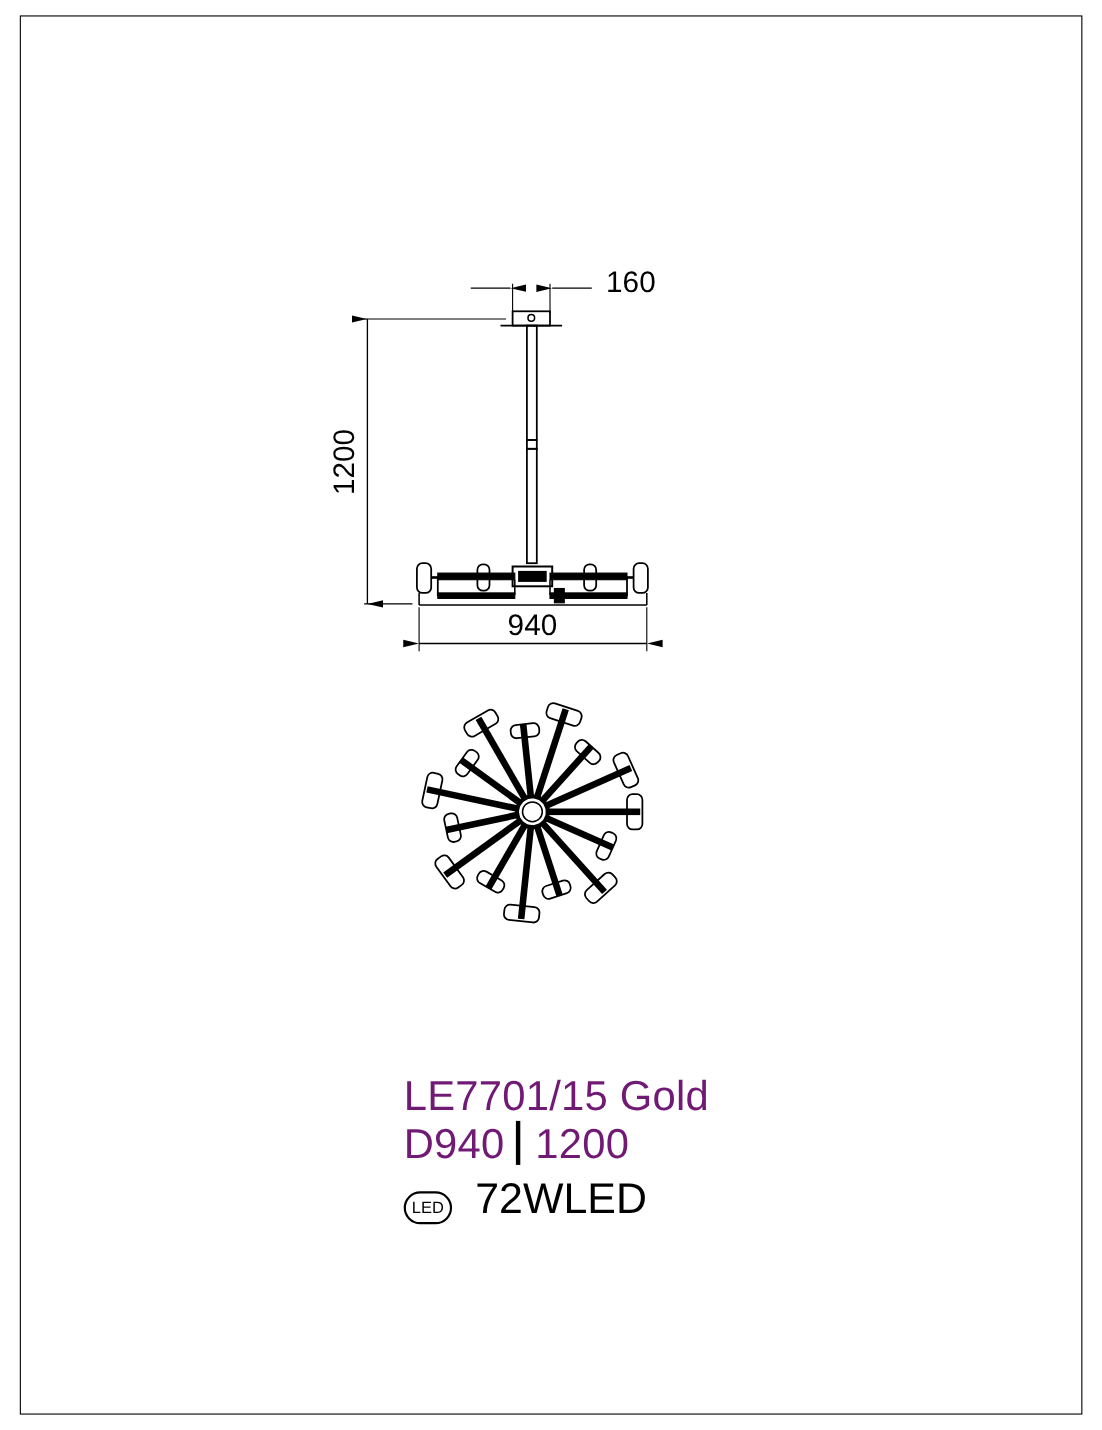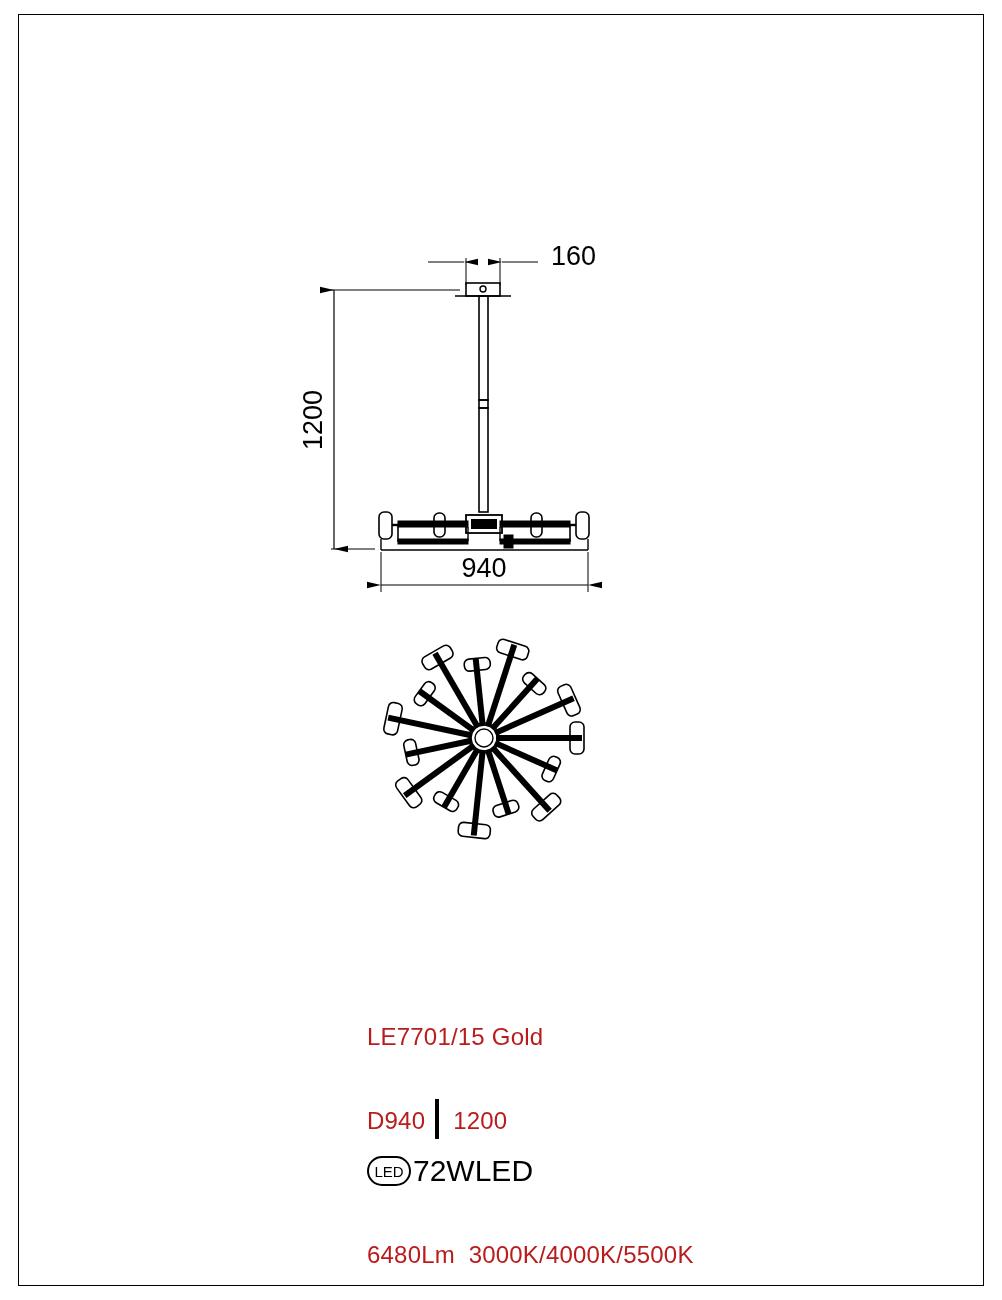--- a/index.html
+++ b/index.html
@@ -37,60 +37,60 @@
     width: 1002px;
     height: 1300px;
   }
   .spec-block {
     position: absolute;
     left: 367px;
     top: 975px;
     width: 560px;
   }
   .spec-line {
-    font-size: 24px;
+    font-size: 38px;
     line-height: 44px;
     letter-spacing: 0.2px;
     white-space: pre;
-    color: #b91c1c;
-    margin-top: 40px;
+    color: #701a75;
   }
   .spec-line.dims {
     display: flex;
     align-items: flex-start;
   }
   .dim-sep {
     display: inline-block;
     width: 4px;
     height: 40px;
     background: #000;
     margin: 0 14px 0 10px;
   }
   .led-row {
     display: flex;
-    align-items: center;
+    align-items: flex-end;
     margin-top: 6px;
   }
   .led-badge {
     width: 44px;
     height: 30px;
     border: 2px solid #000;
     border-radius: 15px;
     display: flex;
     align-items: center;
     justify-content: center;
     font-size: 15px;
     font-family: "Liberation Sans", sans-serif;
     margin-right: 2px;
     flex: none;
     box-sizing: border-box;
   }
   .led-text {
-    font-size: 30px;
+    font-size: 39px;
     line-height: 44px;
+    margin-left: 19px;
   }
 </style>
 </head>
 <body>
 
 <div id="sheet">
 
   <div class="frame"></div>
 
   <svg class="drawing" viewBox="0 0 1002 1300">
@@ -255,16 +255,15 @@
     <div class="spec-line">LE7701/15 Gold</div>
     <div class="spec-line dims">
       <span>D940</span>
       <span class="dim-sep"></span>
       <span>1200</span>
     </div>
     <div class="led-row">
       <span class="led-badge">LED</span>
       <span class="led-text">72WLED</span>
     </div>
-    <div class="spec-line">6480Lm  3000K/4000K/5500K</div>
   </div>
 
 </div>
 
 </body></html>

